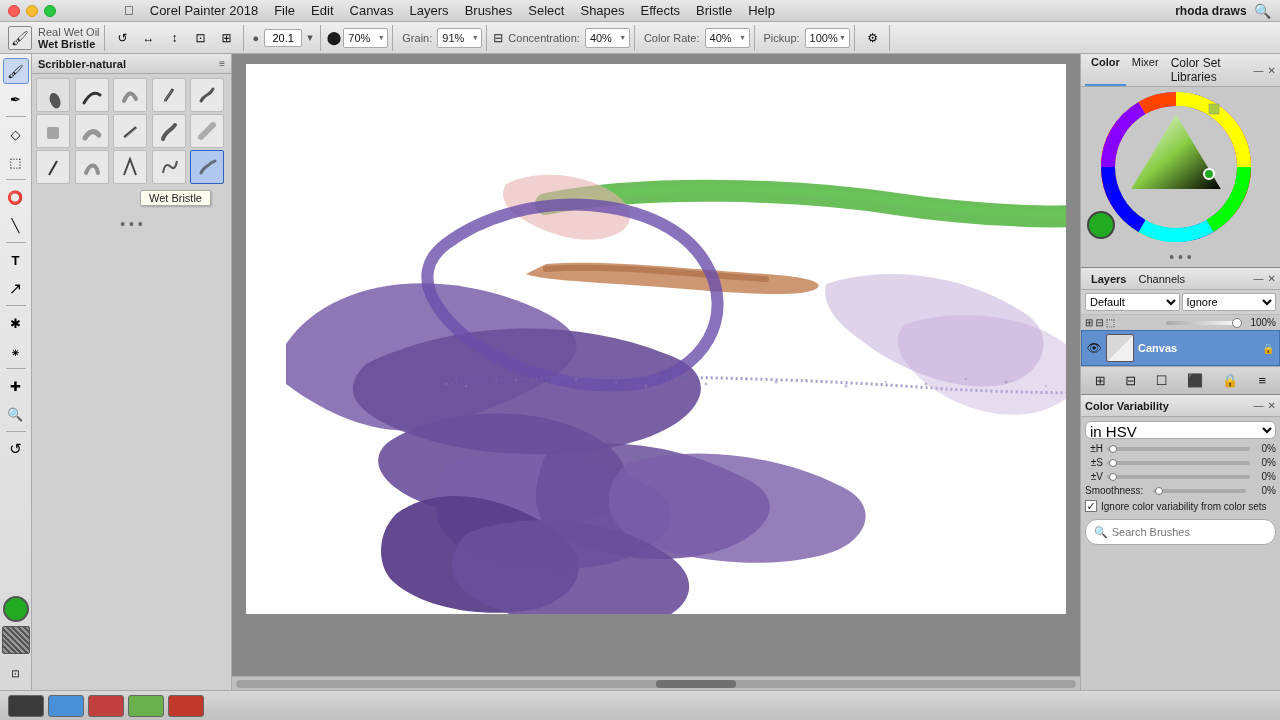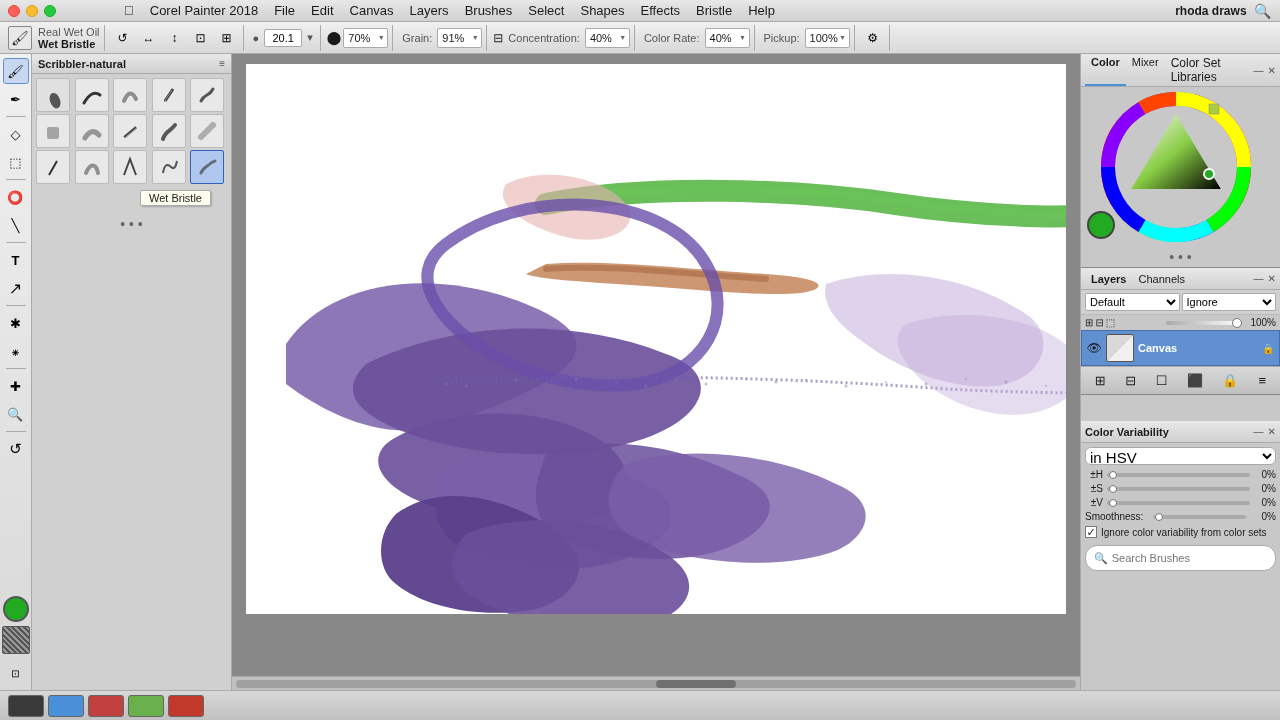--- a/index.html
+++ b/index.html
@@ -132,21 +132,20 @@
       border-top: 1px solid #aaa; display: flex; align-items: center; justify-content: space-around; padding: 0 4px;
     }
     .layers-btn { font-size: 13px; cursor: pointer; padding: 2px; }
 
     
     #cv-panel {}
     #cv-panel-header {
       height: 22px; background: linear-gradient(to bottom, #e8e8e8, #d0d0d0);
       border-bottom: 1px solid #aaa; display: flex; align-items: center; padding: 0 4px;
       justify-content: space-between;
-      margin-top: 26px;
     }
     .cv-title { font-size: 11px; font-weight: 600; }
     #cv-body { padding: 4px; }
     .cv-mode-select { height: 18px; font-size: 15px; border: 1px solid #aaa; border-radius: 6px; background: white; width: 100%; margin-bottom: 4px; }
     .cv-row { display: flex; align-items: center; gap: 4px; margin-bottom: 3px; }
     .cv-label { font-size: 10px; width: 18px; text-align: right; }
     .cv-slider { flex: 1; height: 4px; background: #aaa; border-radius: 2px; position: relative; }
     .cv-thumb { width: 8px; height: 8px; background: white; border: 1px solid #777; border-radius: 50%; position: absolute; left: 2px; top: -2px; }
     .cv-value { font-size: 10px; width: 22px; text-align: right; }
     .cv-smoothness { display: flex; align-items: center; gap: 8px; margin-bottom: 3px; }

